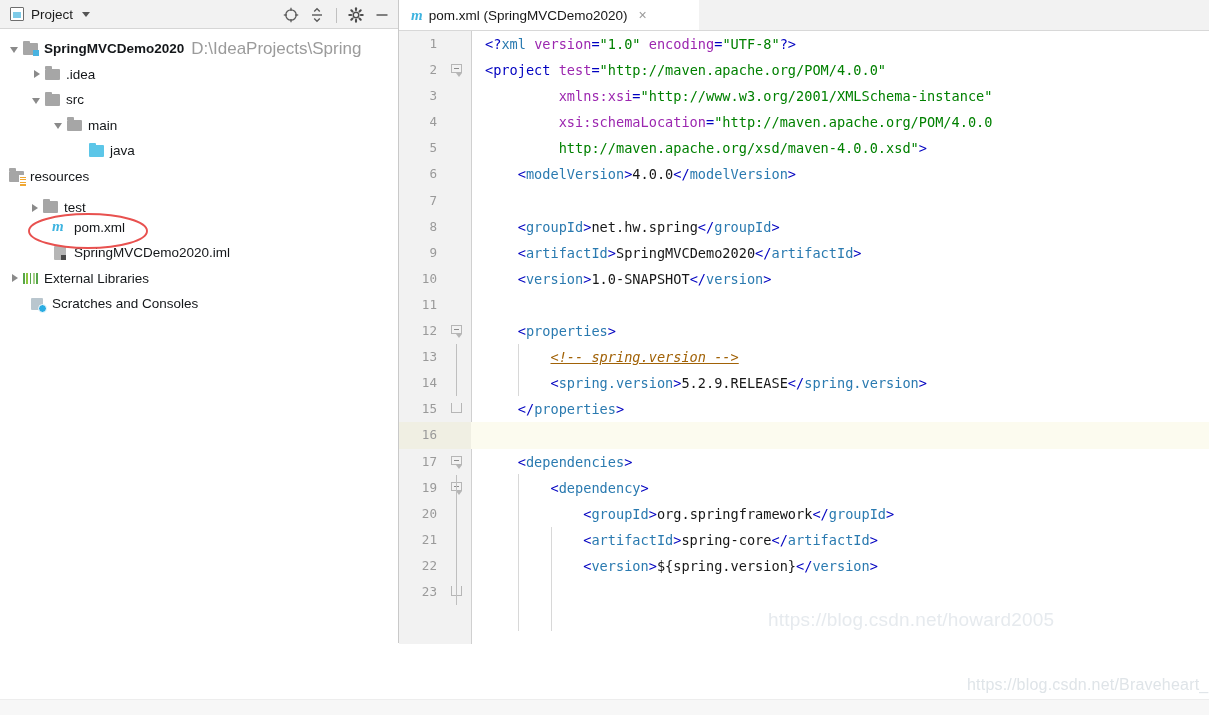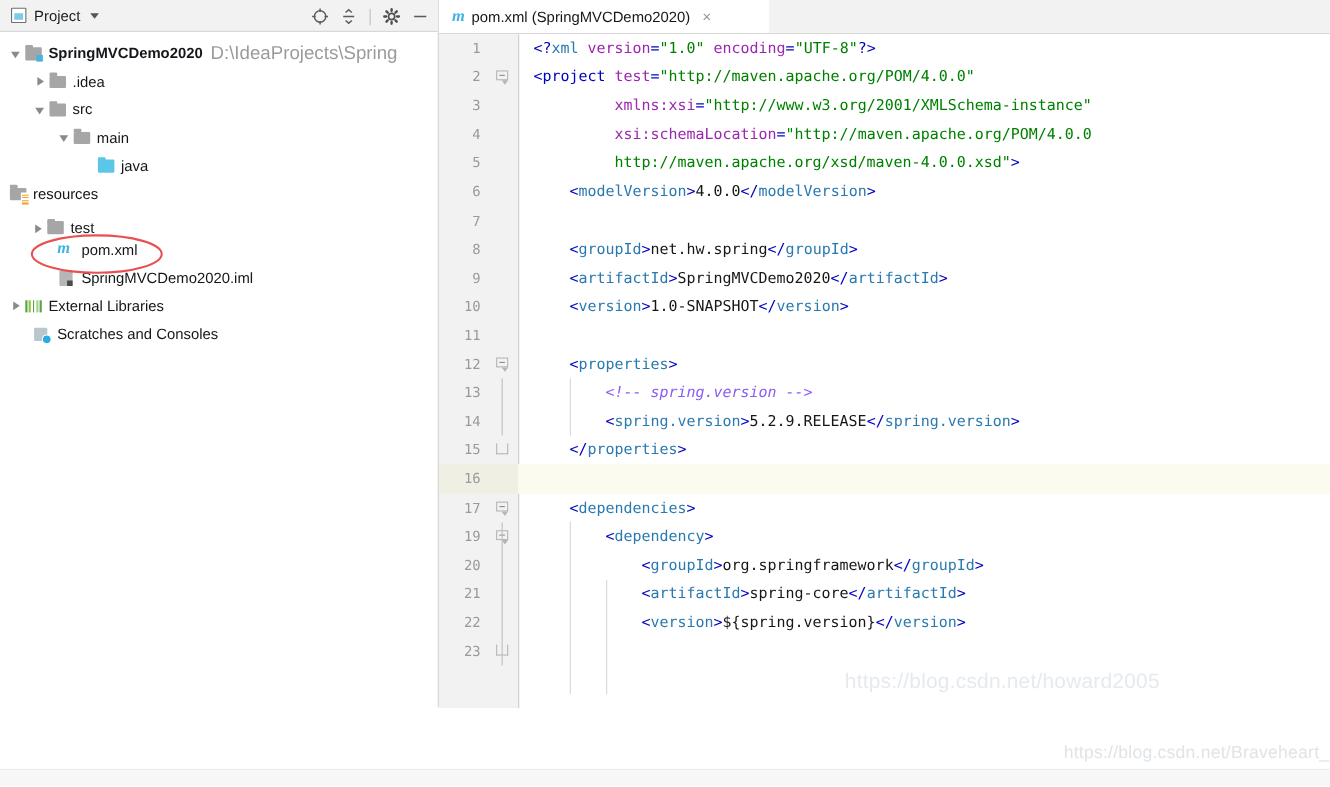--- a/index.html
+++ b/index.html
@@ -377,21 +377,21 @@
     width: 1px;
     background: #d8d8d8;
   }
 
   
   .t-tag   { color: #0000c0; }
   .t-name  { color: #2a7ab0; }
   .t-attr  { color: #9c27b0; }
   .t-str   { color: #008000; }
   .t-txt   { color: #171717; }
-  .t-com   { color: #8b5cf6; font-style: italic; }
+  .t-com   { color: #a16207; font-style: italic; text-decoration: underline; }
   .t-pi    { color: #0000c0; }
 
   
   .watermark {
     position: absolute;
     color: #e6eaee;
     font-size: 19px;
     font-family: "Liberation Sans", sans-serif;
     white-space: nowrap;
     pointer-events: none;

